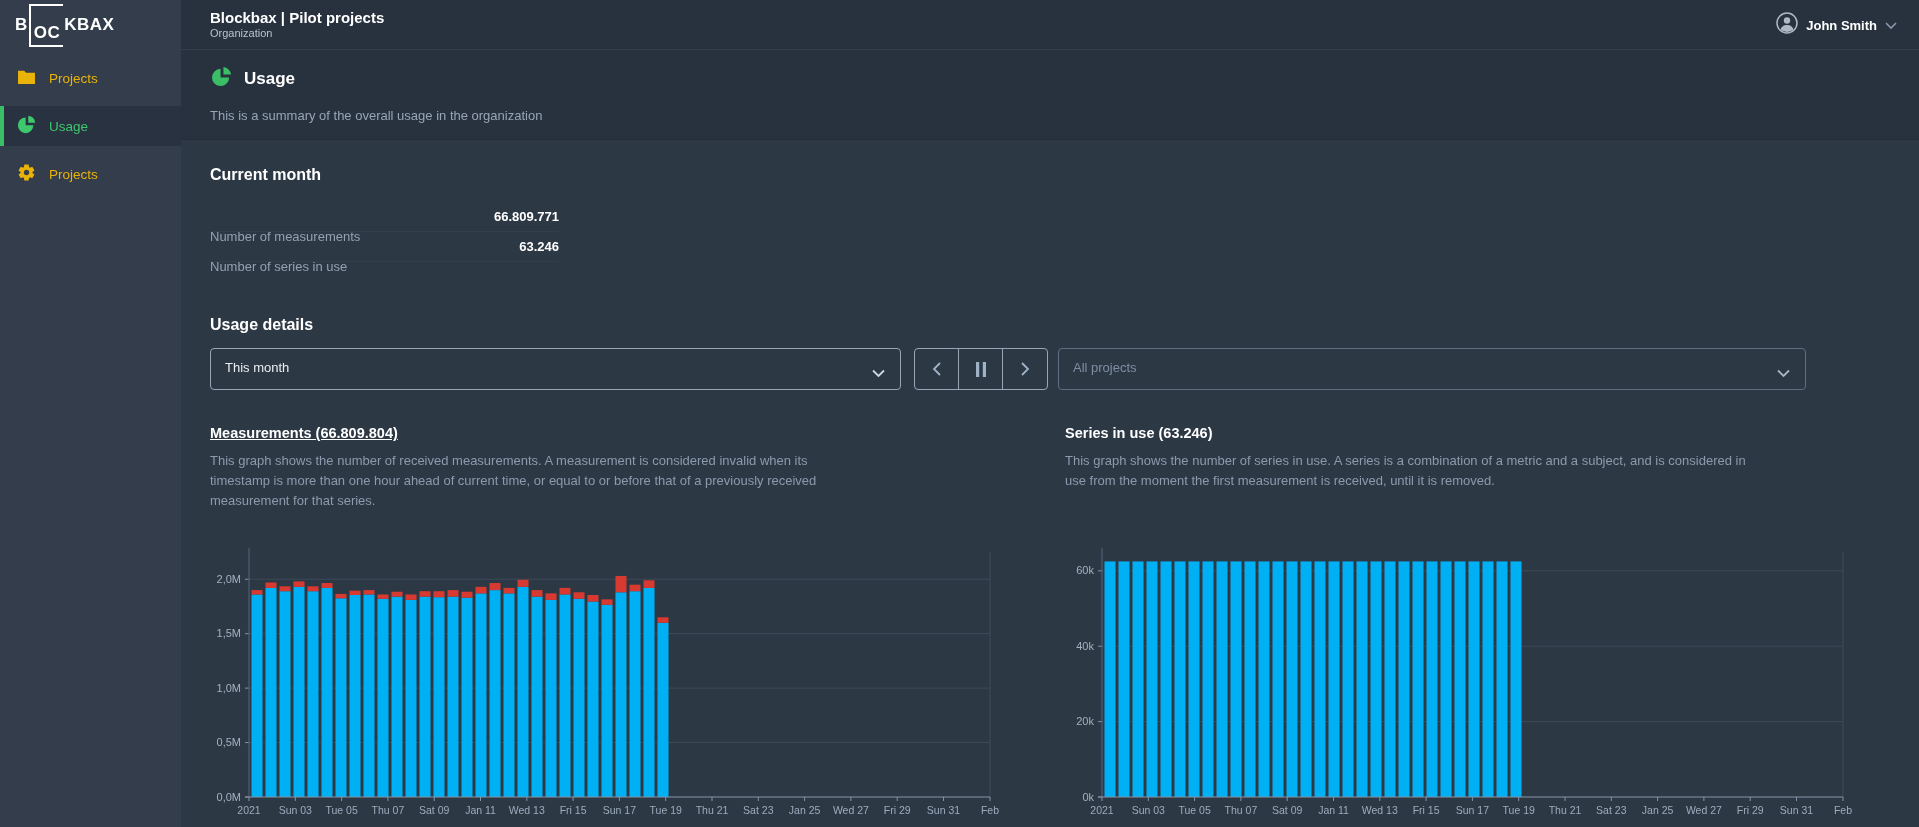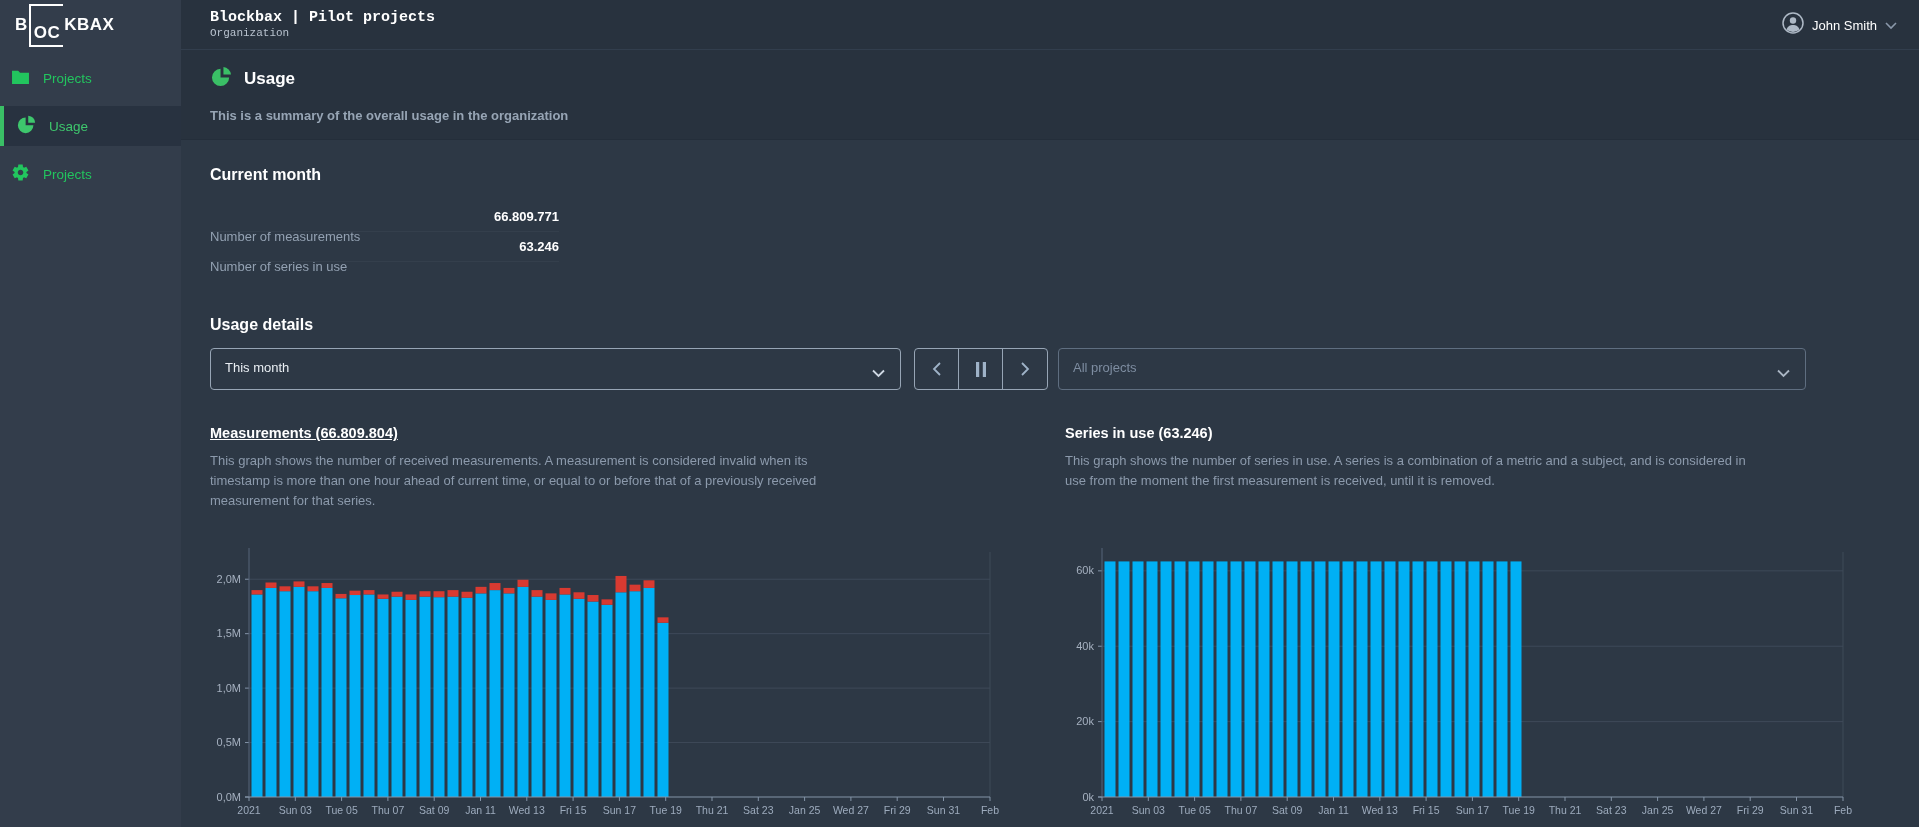--- a/index.html
+++ b/index.html
@@ -8,39 +8,39 @@
   .app { position:relative; width:1919px; height:827px; }
 
   
   .sidebar { position:absolute; left:0; top:0; width:181px; height:827px; background:#333d4b; }
   .logo { height:50px; display:flex; align-items:center; padding-left:15px;
           color:#fff; font-size:17px; font-weight:bold; letter-spacing:.5px; }
   .logo .bracket { border-left:2px solid #fff; border-top:2px solid #fff; border-bottom:2px solid #fff;
                    padding:17px 3px 2px 3px; margin:0 1px; }
   .nav { padding-top:8px; }
   .side-item { height:40px; margin-bottom:8px; display:flex; align-items:center; gap:13px;
-               padding-left:11px; color:#22c55e; font-size:13.5px; cursor:pointer; }
+               padding-left:17px; color:#eab308; font-size:13.5px; cursor:pointer; }
   .side-item svg { flex:0 0 auto; }
   .side-item.active { background:#283240; border-left:4px solid #3abf66; padding-left:13px; color:#3ec76d; }
 
   
   .pageheader { position:absolute; left:181px; top:0; width:1738px; height:50px; background:#28323e;
                 border-bottom:1px solid #323e4d; display:flex; align-items:center; }
-  .pageheader .titles { margin-left:29px;font-family:Liberation Mono, monospace; }
+  .pageheader .titles { margin-left:29px; }
   .ph-title { color:#fff; font-weight:bold; font-size:15px; line-height:18px; }
   .ph-sub { color:#b8c2ce; font-size:11px; line-height:13px; }
   .usermenu { position:absolute; right:22px; top:0; height:50px; display:flex; align-items:center; gap:8px; cursor:pointer; }
-  .usermenu .uname { color:#fff; font-weight:normal; font-size:13px; }
+  .usermenu .uname { color:#fff; font-weight:bold; font-size:13px; }
 
   
   .intro { position:absolute; left:181px; top:50px; width:1738px; height:90px; background:#28323e;
            border-bottom:1px solid #242e3a; }
   .intro-title { position:absolute; left:30px; top:16px; display:flex; align-items:center; gap:12px; }
   .intro-title h1 { color:#fff; font-size:17px; font-weight:bold; }
-  .intro-desc { position:absolute; left:29px; top:58px; color:#97a5b5; font-size:13px;font-weight:bold; }
+  .intro-desc { position:absolute; left:29px; top:58px; color:#97a5b5; font-size:13px; }
 
   
   .main { position:absolute; left:181px; top:140px; width:1738px; height:687px; background:#2d3845; }
   h2.sec { position:absolute; left:29px; color:#fff; font-size:16px; font-weight:bold; }
   .cm-table { position:absolute; left:29px; top:62px; width:349px; }
   .cm-row { height:30px; display:flex; align-items:center; justify-content:space-between;
             border-bottom:1px solid #46536344; }
   .cm-row .lbl { color:#93a1b2; font-size:13px;margin-top:40px; }
   .cm-row .val { color:#fff; font-size:13px; font-weight:bold; }
 

